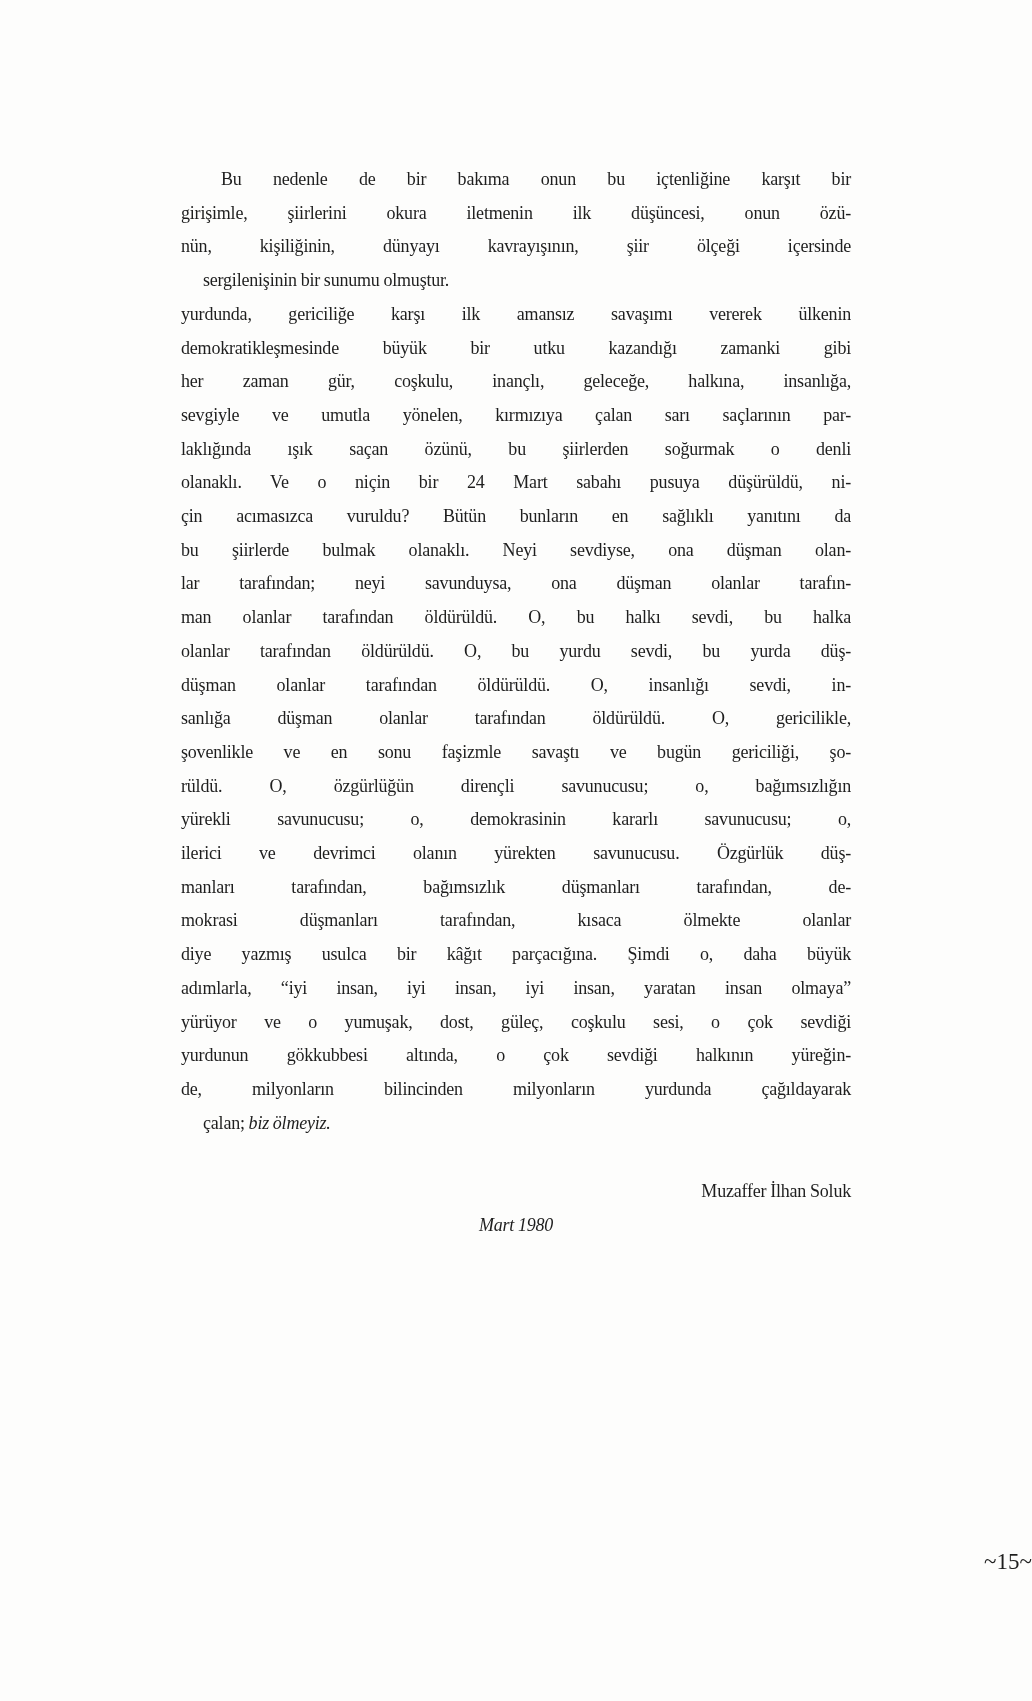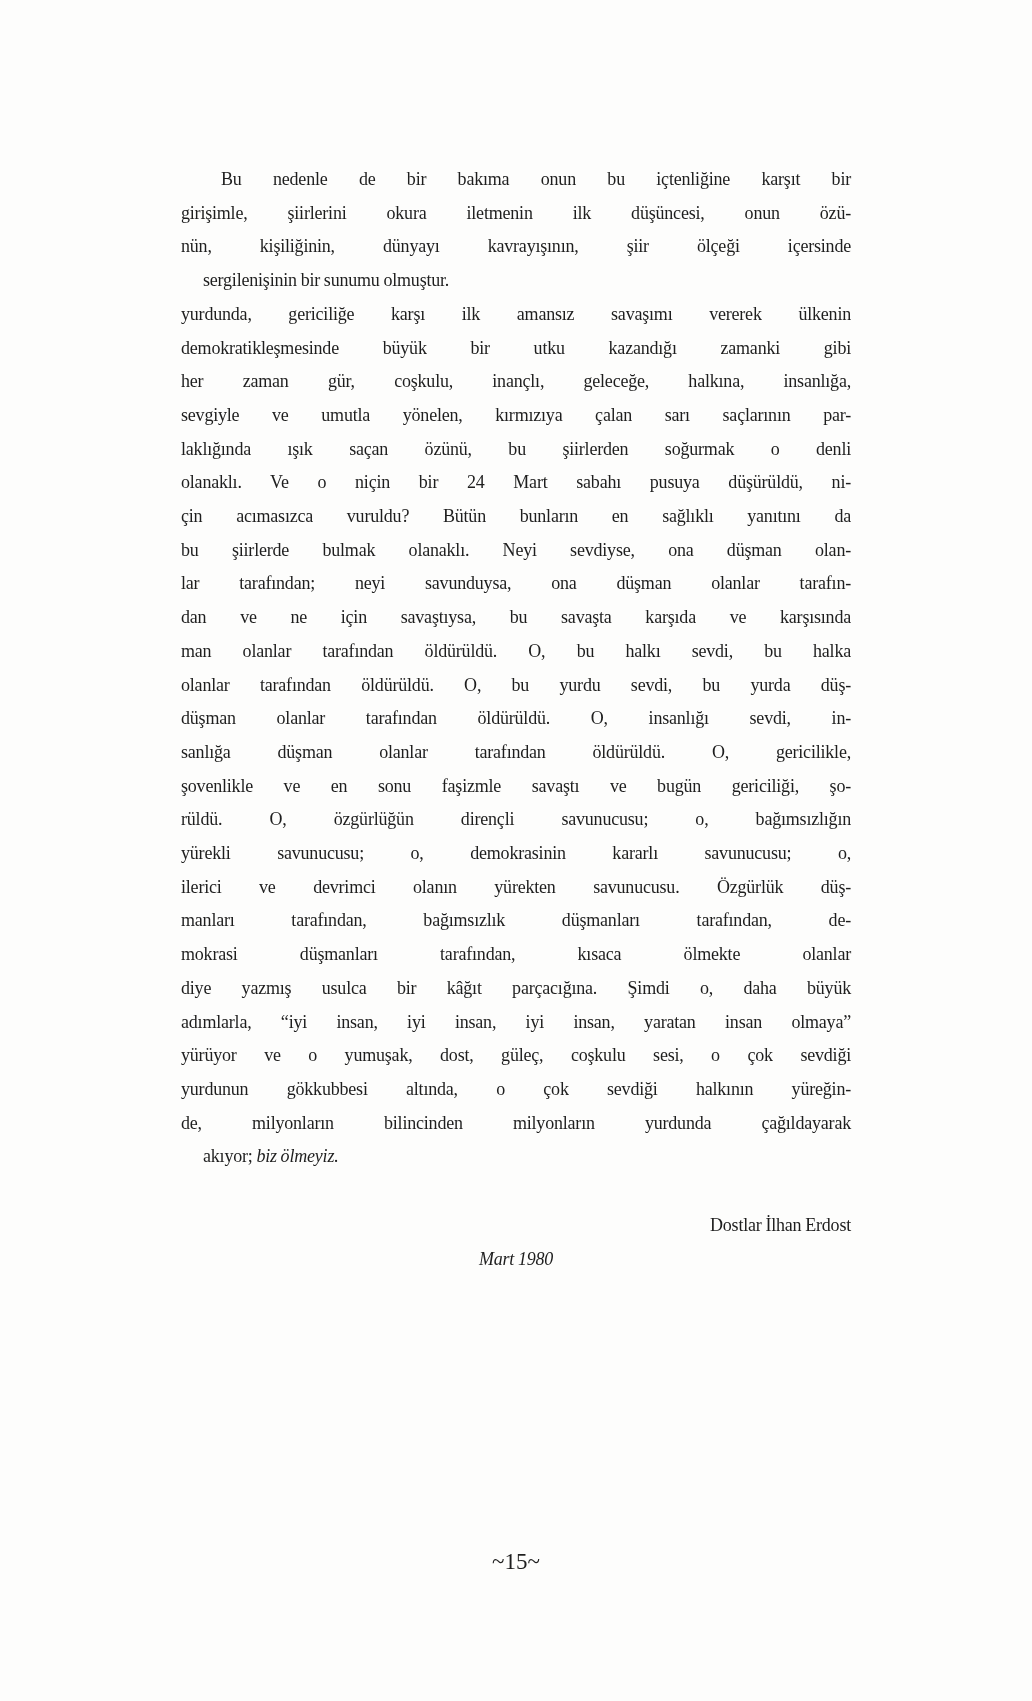--- a/index.html
+++ b/index.html
@@ -44,21 +44,21 @@
   .signature-block {
     margin-top: 34px;
     text-align: right;
     line-height: 34px;
   }
   .footer {
     position: absolute;
     top: 1549px;
     left: 0;
     width: 100%;
-    text-align: center;
+    text-align: right;
     font-size: 23px;
     color: #1e1e1e;
   }
 </style>
 </head>
 <body>
 
 <div class="page">
 
   <div class="text-block">
@@ -76,42 +76,41 @@
       <div>
           <div class="line">yurdunda, gericiliğe karşı ilk amansız savaşımı vererek ülkenin</div>
           <div class="line">demokratikleşmesinde büyük bir utku kazandığı zamanki gibi</div>
           <div class="line">her zaman gür, coşkulu, inançlı, geleceğe, halkına, insanlığa,</div>
           <div class="line">sevgiyle ve umutla yönelen, kırmızıya çalan sarı saçlarının par-</div>
           <div class="line">laklığında ışık saçan özünü, bu şiirlerden soğurmak o denli</div>
           <div class="line">olanaklı. Ve o niçin bir 24 Mart sabahı pusuya düşürüldü, ni-</div>
           <div class="line">çin acımasızca vuruldu? Bütün bunların en sağlıklı yanıtını da</div>
           <div class="line">bu şiirlerde bulmak olanaklı. Neyi sevdiyse, ona düşman olan-</div>
           <div class="line">lar tarafından; neyi savunduysa, ona düşman olanlar tarafın-</div>
-          <div class="line">dan ve ne için savaştıysa, bu savaşta karşıda ve karşısında</div>
           <div class="line">man olanlar tarafından öldürüldü. O, bu halkı sevdi, bu halka</div>
           <div class="line">olanlar tarafından öldürüldü. O, bu yurdu sevdi, bu yurda düş-</div>
           <div class="line">düşman olanlar tarafından öldürüldü. O, insanlığı sevdi, in-</div>
           <div class="line">sanlığa düşman olanlar tarafından öldürüldü. O, gericilikle,</div>
           <div class="line">şovenlikle ve en sonu faşizmle savaştı ve bugün gericiliği, şo-</div>
           <div class="line">rüldü. O, özgürlüğün dirençli savunucusu; o, bağımsızlığın</div>
           <div class="line">yürekli savunucusu; o, demokrasinin kararlı savunucusu; o,</div>
           <div class="line">ilerici ve devrimci olanın yürekten savunucusu. Özgürlük düş-</div>
           <div class="line">manları tarafından, bağımsızlık düşmanları tarafından, de-</div>
           <div class="line">mokrasi düşmanları tarafından, kısaca ölmekte olanlar</div>
           <div class="line">diye yazmış usulca bir kâğıt parçacığına. Şimdi o, daha büyük</div>
           <div class="line">adımlarla, “iyi insan, iyi insan, iyi insan, yaratan insan olmaya”</div>
           <div class="line">yürüyor ve o yumuşak, dost, güleç, coşkulu sesi, o çok sevdiği</div>
           <div class="line">yurdunun gökkubbesi altında, o çok sevdiği halkının yüreğin-</div>
           <div class="line">de, milyonların bilincinden milyonların yurdunda çağıldayarak</div>
         </div>
-      <div class="line para-last"><span>akıyor; </span><span class="italic">biz ölmeyiz.</span></div>
+      <div class="line para-last"><span>çalan; </span><span class="italic">biz ölmeyiz.</span></div>
     </div>
 
     <div class="signature-block">
-      <div>Dostlar İlhan Erdost</div>
+      <div>Muzaffer İlhan Soluk</div>
       <div class="italic">Mart 1980</div>
     </div>
 
   </div>
 
   <div class="footer">~15~</div>
 
 </div>
 
 </body></html>

